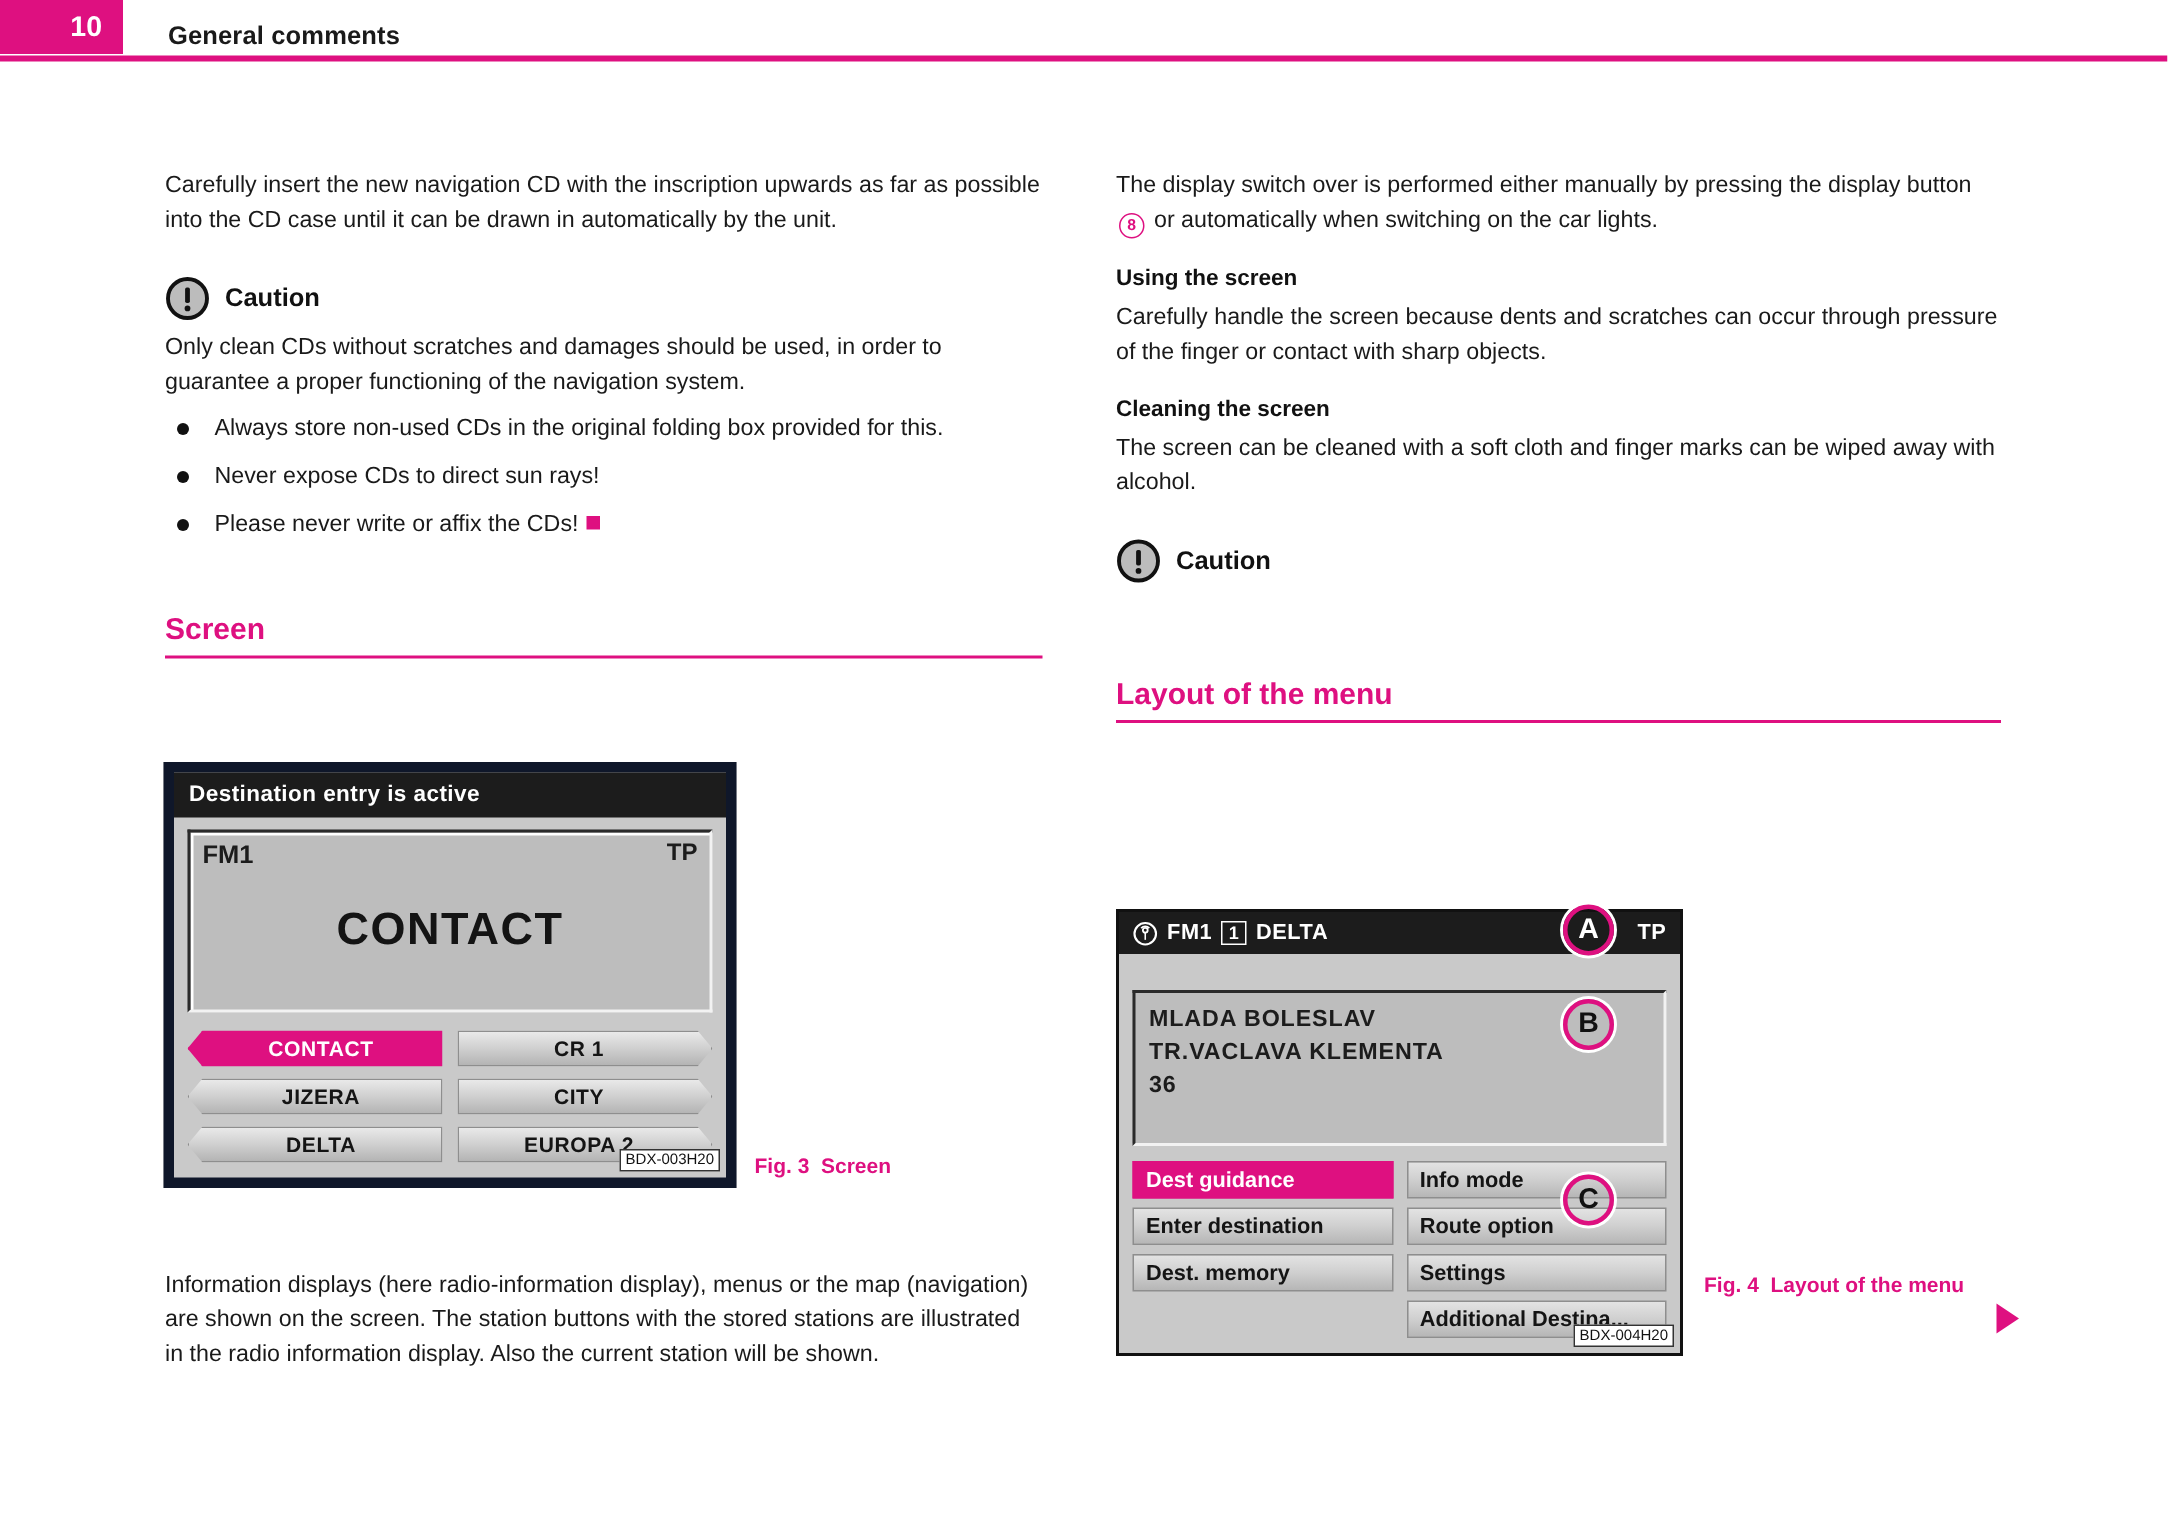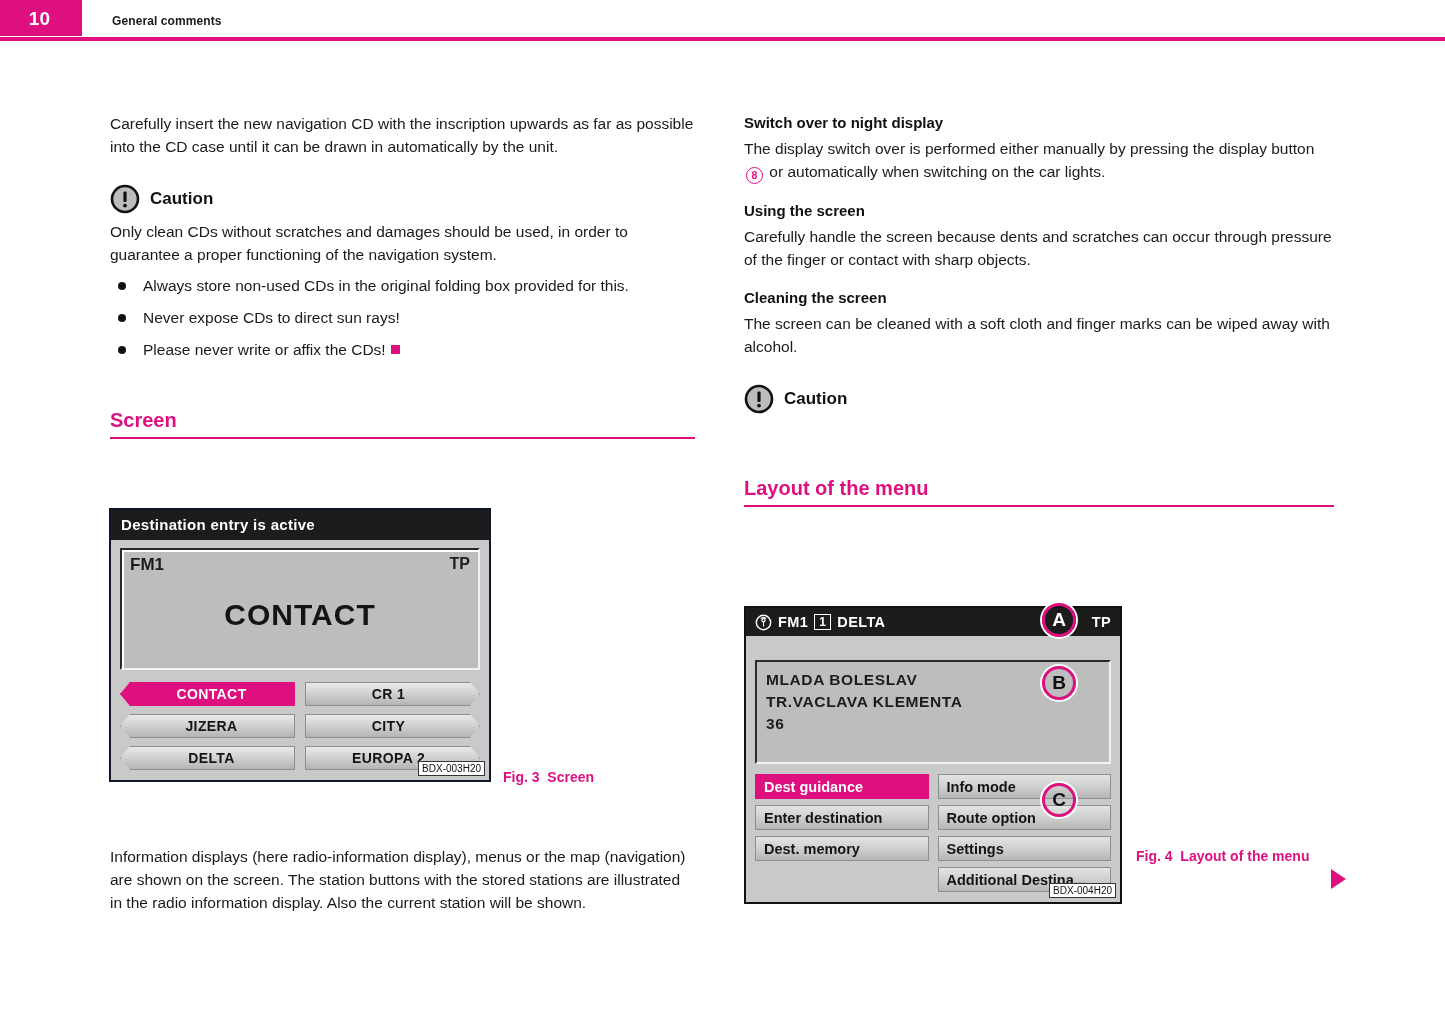--- a/index.html
+++ b/index.html
@@ -12,26 +12,26 @@
     position:relative;
     overflow:hidden;
   }
 
   
   .page-header { position:absolute; left:0; top:0; width:1445px; height:42px; }
   .page-num-block {
     position:absolute; left:0; top:0; width:82px; height:36px;
     background:#DE1080;
     display:flex; align-items:center; justify-content:flex-end;
-    padding-right:32px;
+    padding-right:14px;
   }
   .page-num { color:#ffffff; font-size:19px; font-weight:bold; line-height:1; }
   .page-title {
     position:absolute; left:112px; top:14px;
-    font-size:12px; font-weight:bold; color:#1a1a1a; letter-spacing:0.1px;
+    font-size:17px; font-weight:bold; color:#1a1a1a; letter-spacing:0.1px;
   }
   .header-rule {
     position:absolute; left:0; top:37px; width:1445px; height:4px;
     background:#DE1080;
   }
 
   
   .col-left  { position:absolute; left:110px; top:112px; width:585px; }
   .col-right { position:absolute; left:744px; top:112px; width:590px; }
 
@@ -79,21 +79,21 @@
     display:inline-block; width:17px; height:17px; line-height:15px;
     border:1.6px solid #DE1080; border-radius:50%;
     color:#DE1080; font-size:10.5px; font-weight:bold; text-align:center;
     vertical-align:-2px; margin:0 2px;
   }
 
   
   .fig3-wrap { position:absolute; left:109px; top:508px; }
   .devscreen {
     width:382px; background:#c9c9c9;
-    border:2px solid #0f172a; position:relative;
+    border:7px solid #0f172a; position:relative;
   }
   .dev-titlebar {
     background:#1c1c1c; color:#fff;
     font-size:15px; font-weight:bold; padding:6px 10px 7px 10px;
     letter-spacing:0.3px; font-stretch:condensed;
   }
   .dev-body { padding:8px 9px 10px 9px; }
   .dev-infobox {
     border:2px solid #2a2a2a; background:#bdbdbd;
     box-shadow: 2px 2px 0 0 #ffffff inset;
@@ -267,21 +267,20 @@
 <div class="fig3-cap fig-cap">
   <span>Fig. 3</span>&nbsp;&nbsp;<span>Screen</span>
 </div>
 
 <div style="position:absolute; left:110px; top:845px; width:585px;">
   <p class="body">Information displays (here radio-information display), menus or the map (navigation) are shown on the screen. The station buttons with the stored stations are illustrated in the radio information display. Also the current station will be shown.</p>
 </div>
 
 <div class="col-right">
 
-  <h4 class="sub">Switch over to night display</h4>
   <p class="body"><span>The display switch over is performed either manually by pressing the display button</span>
     <span class="ref-circle">8</span>
     <span>or automatically when switching on the car lights.</span></p>
 
   <div class="gap-sm"></div>
 
   <h4 class="sub">Using the screen</h4>
   <p class="body">Carefully handle the screen because dents and scratches can occur through pressure of the finger or contact with sharp objects.</p>
 
   <div class="gap-sm"></div>

